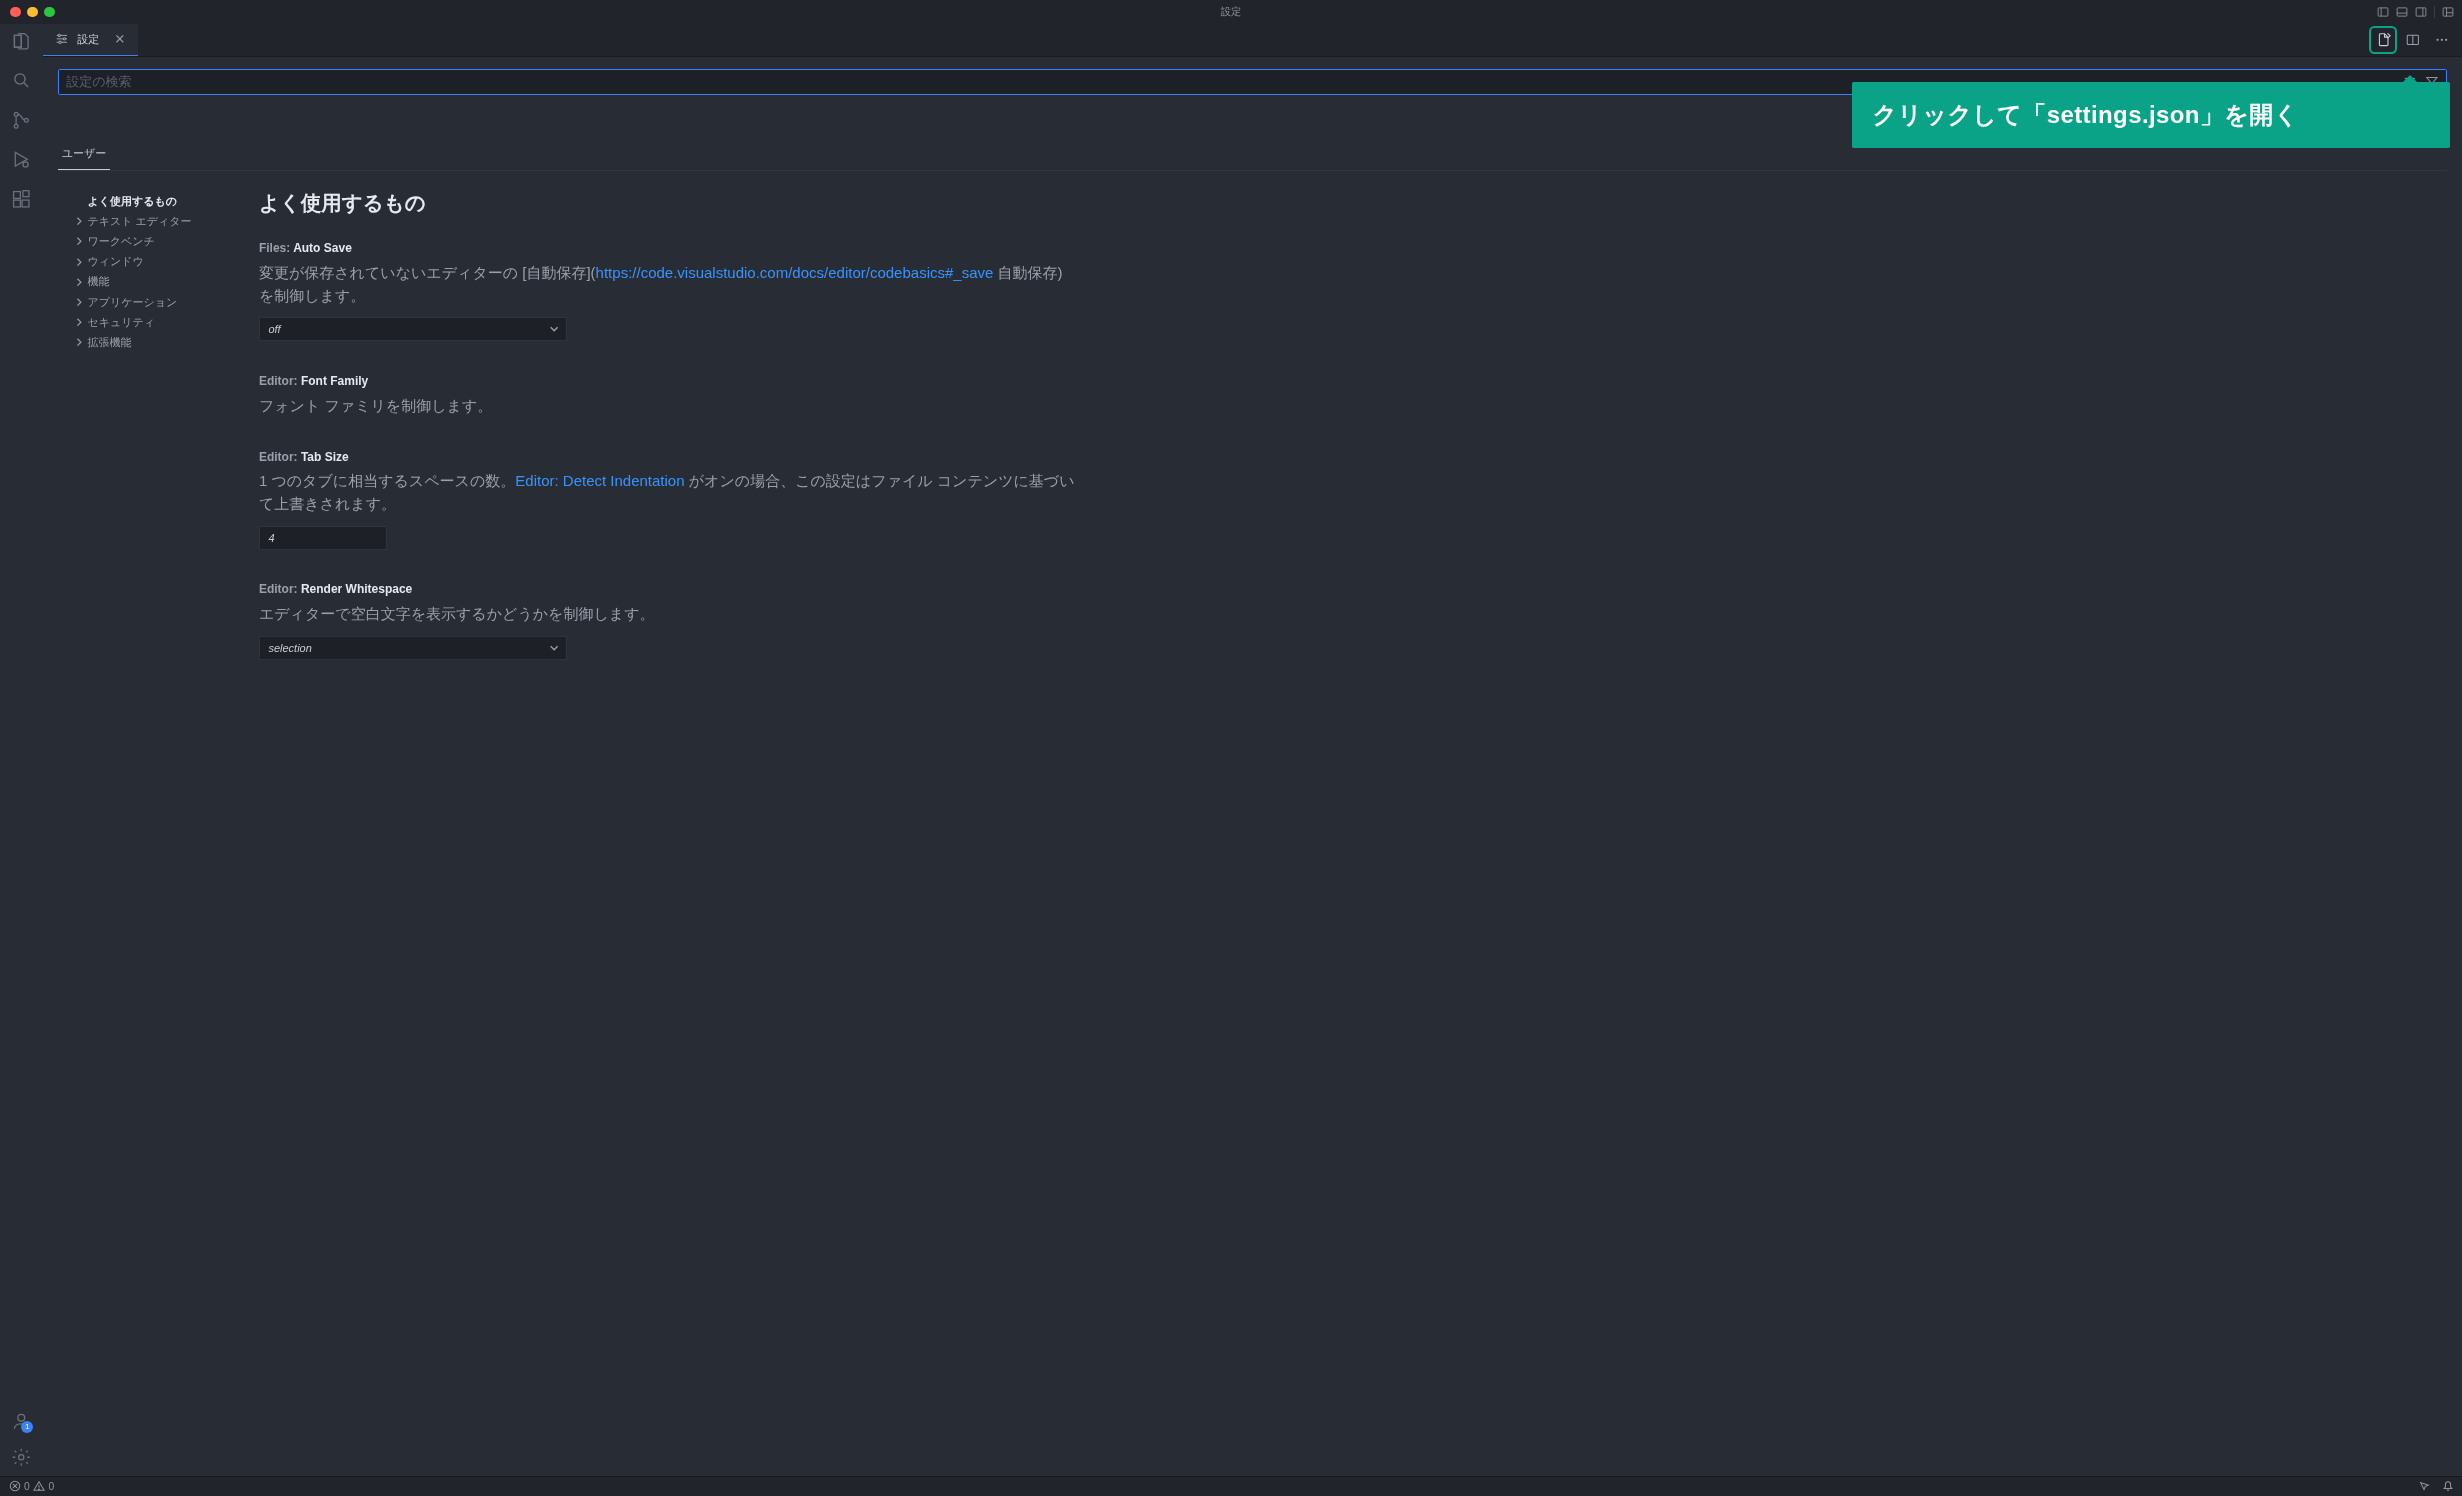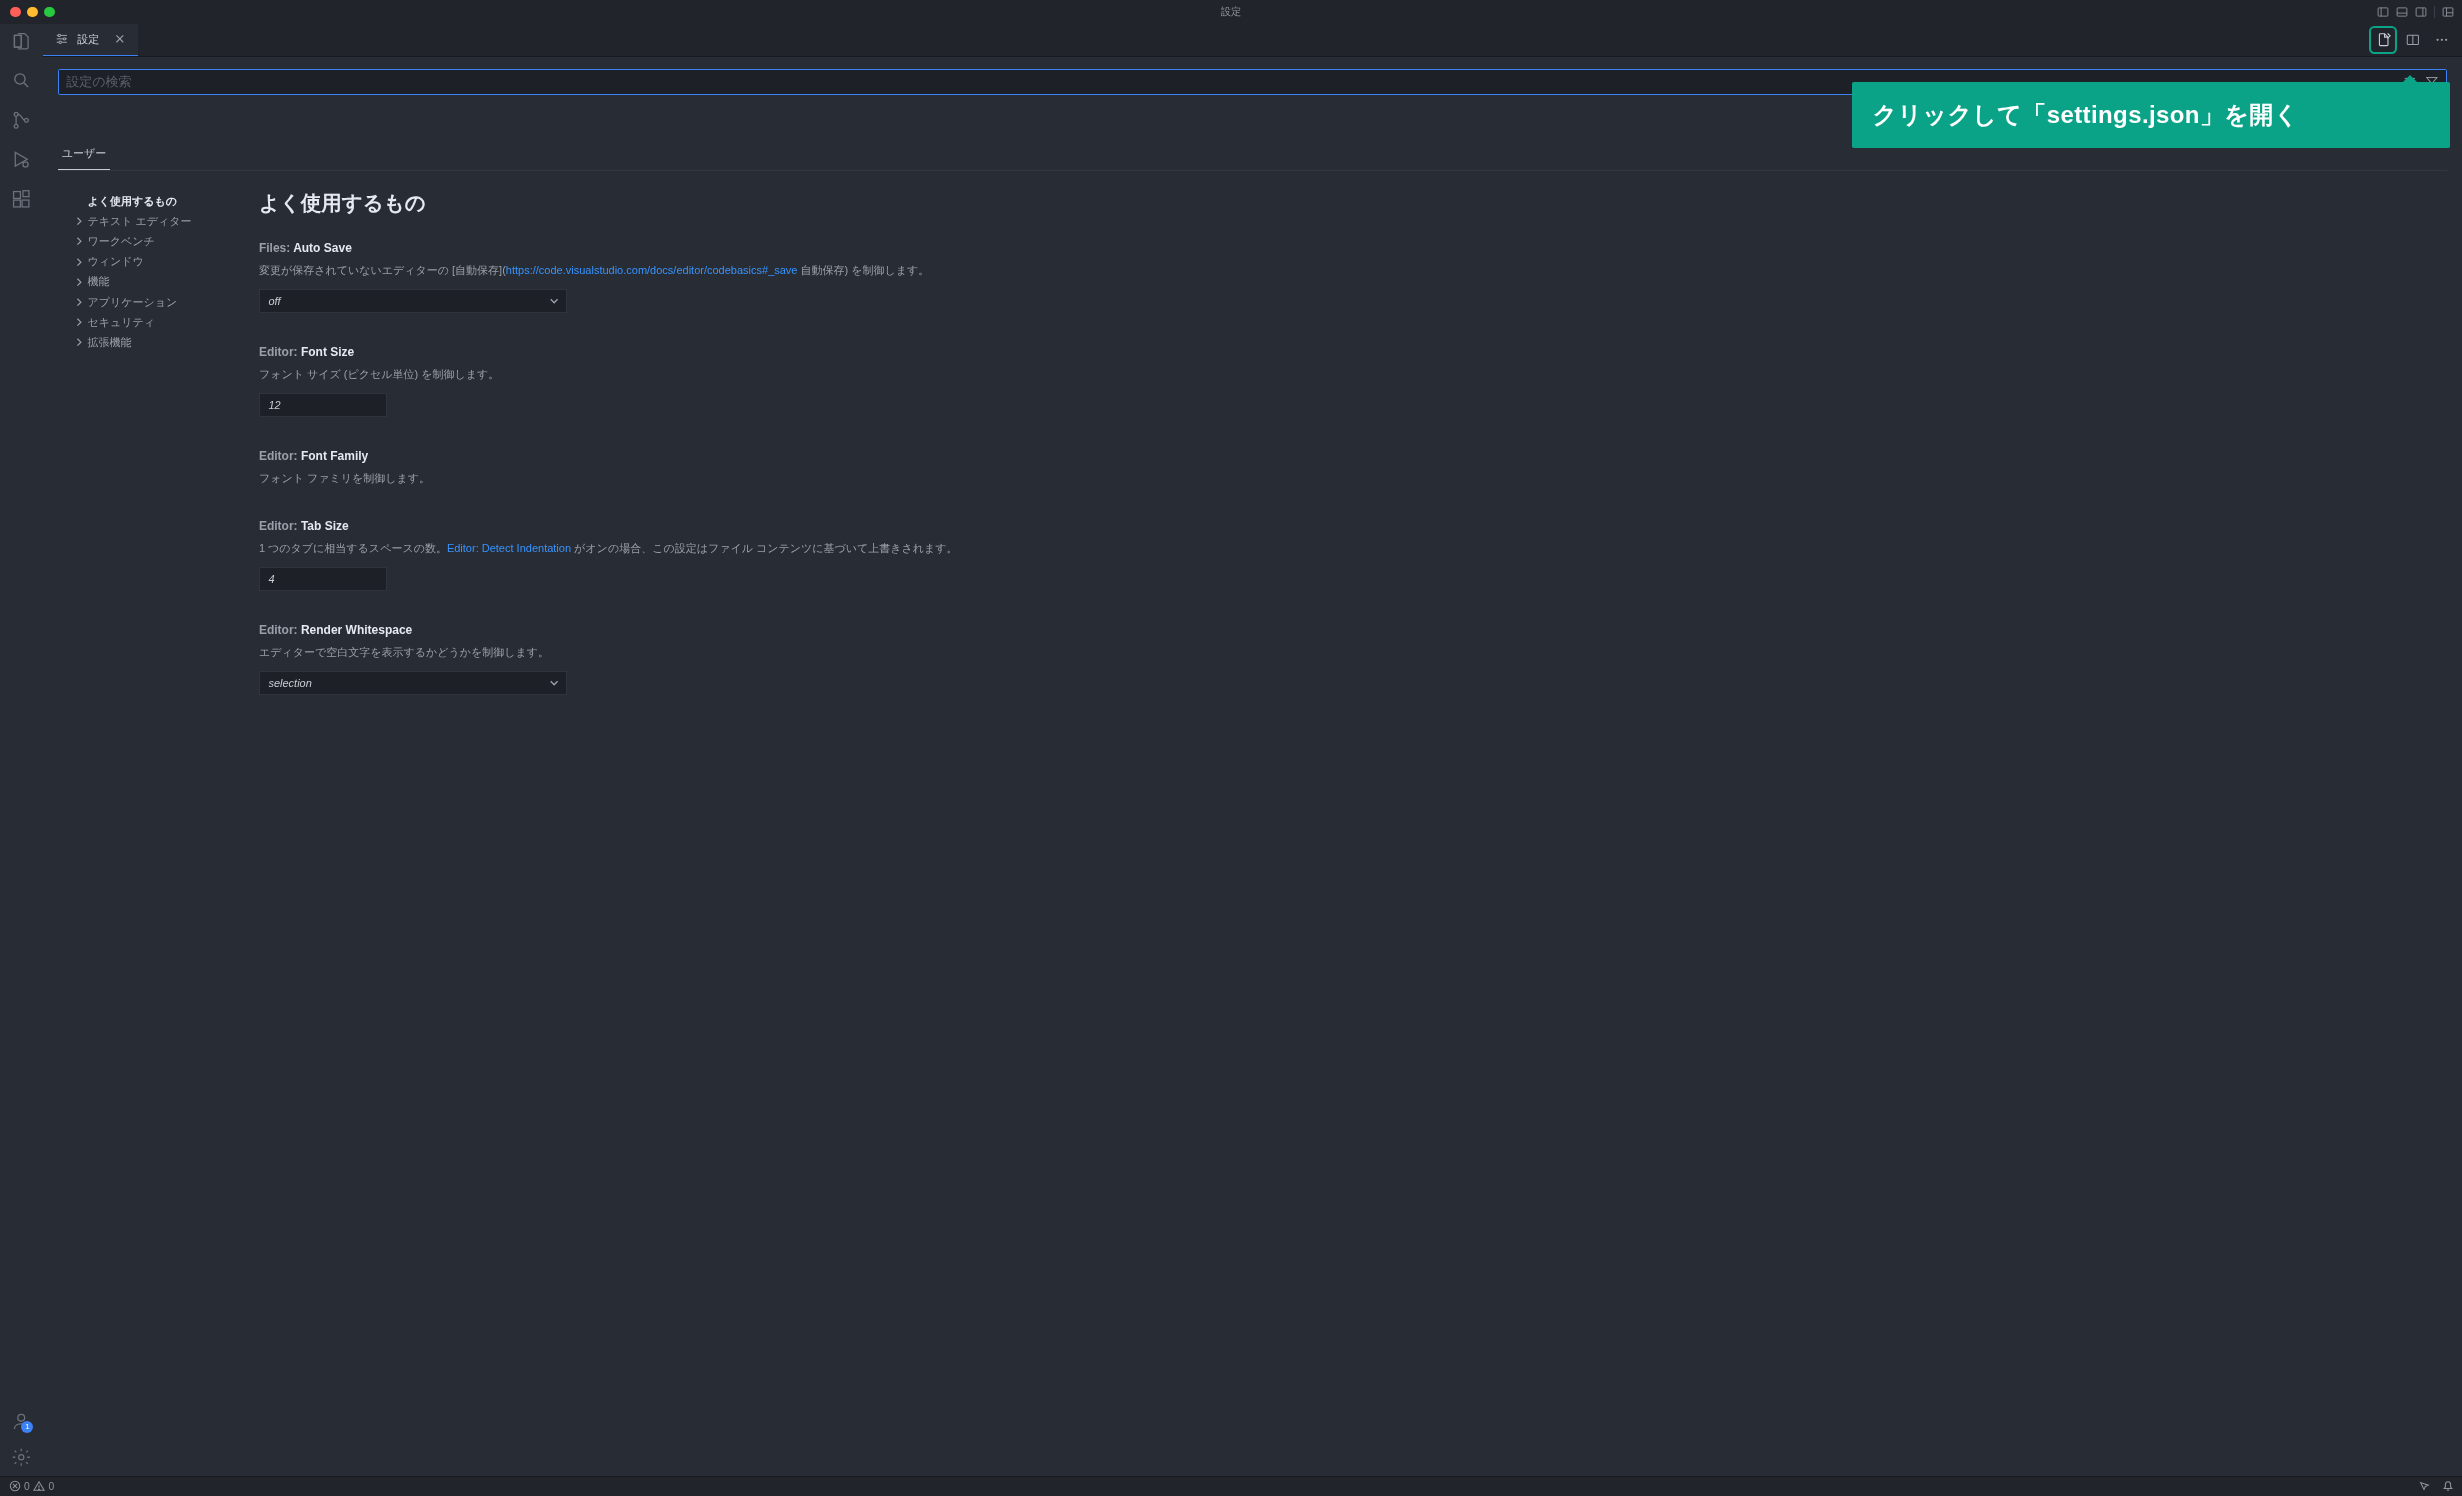--- a/index.html
+++ b/index.html
@@ -246,21 +246,21 @@
     font-weight: 700;
     color: #e6e9ef;
     margin: 5.1px 0 24px 0;
   }
   .setting {
     margin-bottom: 32.5px;
     max-width: 821px;
   }
   .setting-title { font-size: 12px; color: #9aa0ab; font-weight:600; }
   .setting-title .st-key { color: #e6e9ef; }
-  .setting-desc { margin-top: 6.8px; font-size: 11px; color: #9aa0ab; line-height: 1.5; }
+  .setting-desc { margin-top: 6.8px; font-size: 15px; color: #9aa0ab; line-height: 1.5; }
   .setting-desc a { color: #3794ff; text-decoration: none; }
   .setting-control { margin-top: 10.3px; font-style: italic; }
   .select-wrap {
     position: relative;
     display: inline-flex;
     align-items: center;
     background: #1d2026;
     border: 0.9px solid #2f333b;
     width: 308px;
     height: 24px;
@@ -553,31 +553,20 @@
                   <span>off</span>
                   <span class="chev-d">
                     <svg viewBox="0 0 12 12" width="10.3" height="10.3" fill="none" stroke="currentColor" stroke-width="1.6">
                         <path d="M2 4l4 4 4-4"></path>
                       </svg>
                   </span>
                 </div>
               </div>
             </div>
 
-            <div class="setting">
-              <div class="setting-title">
-                <span>Editor: </span><span class="st-key">Font Size</span>
-              </div>
-              <div class="setting-desc">フォント サイズ (ピクセル単位) を制御します。</div>
-              <div class="setting-control">
-                <div class="text-input">
-                  <span>12</span>
-                </div>
-              </div>
-            </div>
 
             <div class="setting">
               <div class="setting-title">
                 <span>Editor: </span><span class="st-key">Font Family</span>
               </div>
               <div class="setting-desc">フォント ファミリを制御します。</div>
             </div>
 
             <div class="setting">
               <div class="setting-title">

